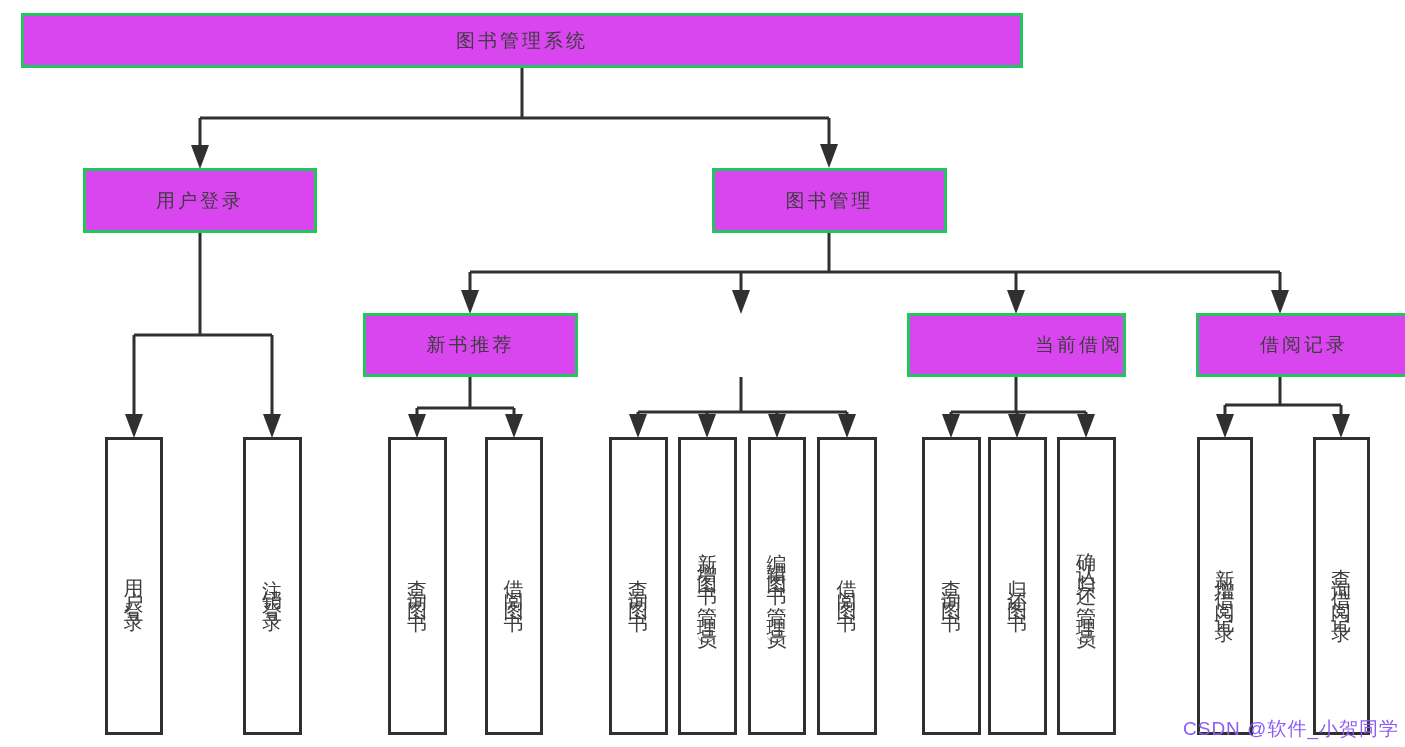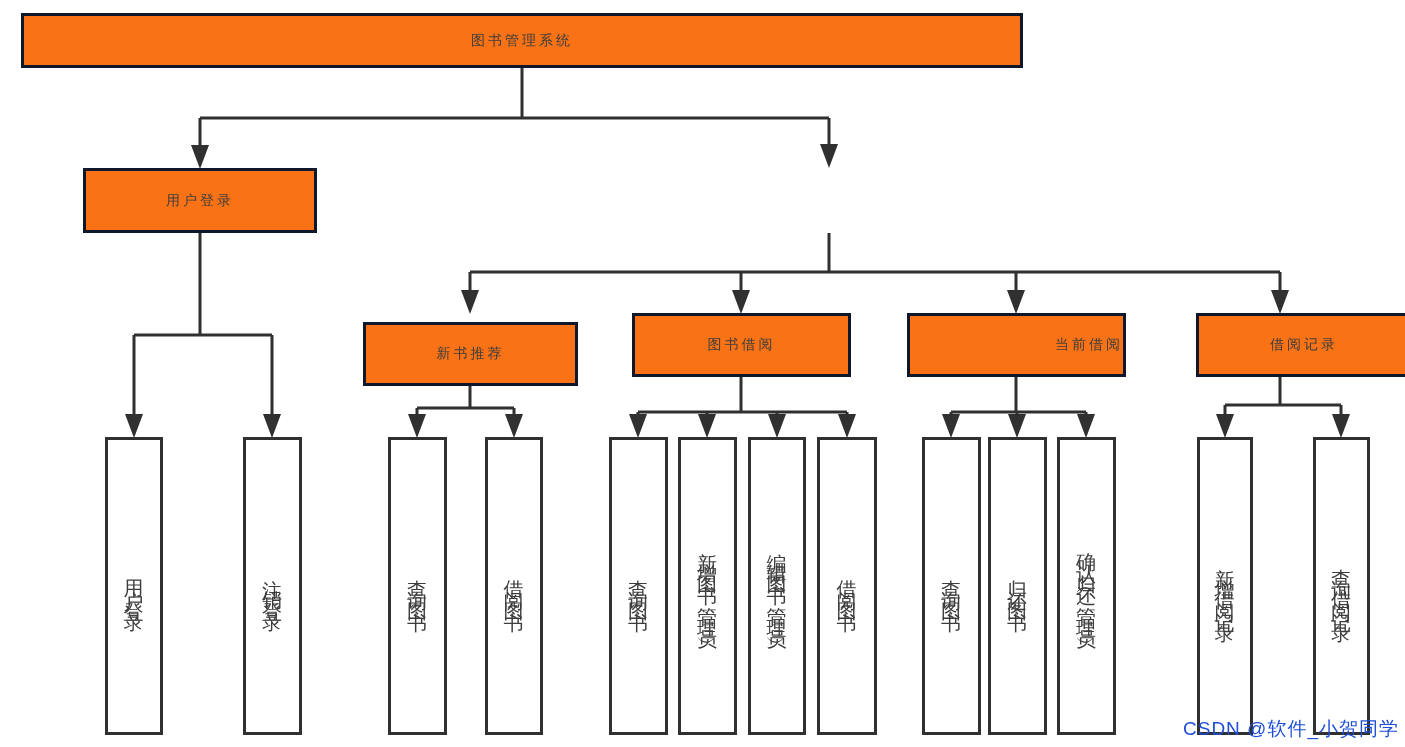--- a/index.html
+++ b/index.html
@@ -6,38 +6,38 @@
   #canvas{
     position:relative;
     width:1405px;height:747px;
     background:#ffffff;
     overflow:hidden;
     font-family:"Liberation Sans","DejaVu Sans",sans-serif;
   }
   #connectors{position:absolute;left:0;top:0;z-index:0;}
   .hbox{
     position:absolute;box-sizing:border-box;z-index:1;
-    background:#f97316;border:3px solid #0f172a;
+    background:#d946ef;border:3px solid #22c55e;
     display:flex;align-items:center;justify-content:center;
-    font-size:14px;letter-spacing:3px;color:#3d3d3d;
+    font-size:19px;letter-spacing:3px;color:#3d3d3d;
     white-space:nowrap;
   }
   .vbox{
     position:absolute;box-sizing:border-box;z-index:1;
     background:#ffffff;border:3px solid #303030;
     display:flex;align-items:center;justify-content:center;
   }
   .vlabel{
     writing-mode:vertical-rl;
     font-size:20px;letter-spacing:11px;line-height:1;
     color:#3d3d3d;
   }
   .watermark{
     position:absolute;left:1183px;top:716px;z-index:5;
-    font-size:19px;letter-spacing:1px;color:#1d4ed8;
+    font-size:19px;letter-spacing:1px;color:#8b5cf6;
     white-space:nowrap;
   }
 </style>
 </head>
 <body>
 
 <div id="canvas">
 
   <svg id="connectors" width="1405" height="747" viewBox="0 0 1405 747">
     <g stroke="#303030" stroke-width="3" fill="none">
@@ -79,26 +79,26 @@
     </g>
   </svg>
 
   <div class="hbox" style="left:21px;top:13px;width:1002px;height:55px;">
     <span>图书管理系统</span>
   </div>
 
   <div class="hbox" style="left:83px;top:168px;width:234px;height:65px;">
     <span>用户登录</span>
   </div>
+  <div class="hbox" style="left:712px;top:168px;width:235px;height:65px;">
+    <span>图书管理</span>
+  </div>
 
-  <div class="hbox" style="left:363px;top:322px;width:215px;height:64px;">
+  <div class="hbox" style="left:363px;top:313px;width:215px;height:64px;">
     <span>新书推荐</span>
-  </div>
-  <div class="hbox" style="left:632px;top:313px;width:219px;height:64px;">
-    <span>图书借阅</span>
   </div>
   <div class="hbox" style="left:907px;top:313px;width:219px;height:64px;justify-content:flex-end;">
     <span>当前借阅</span>
   </div>
   <div class="hbox" style="left:1196px;top:313px;width:216px;height:64px;">
     <span>借阅记录</span>
   </div>
 
   <div class="vbox" style="left:105px;top:437px;width:58px;height:298px;">
     <span class="vlabel">用户登录</span>

